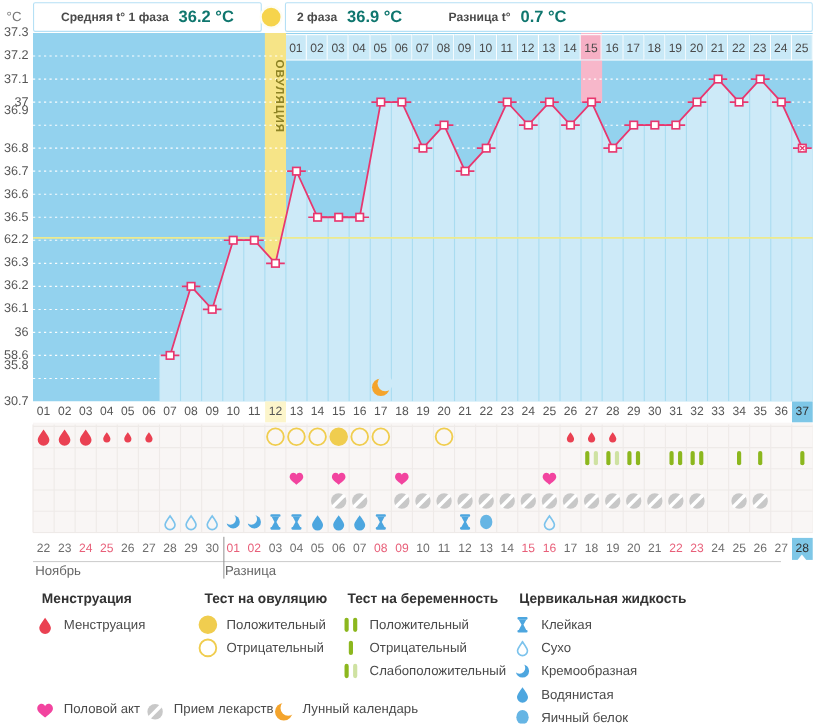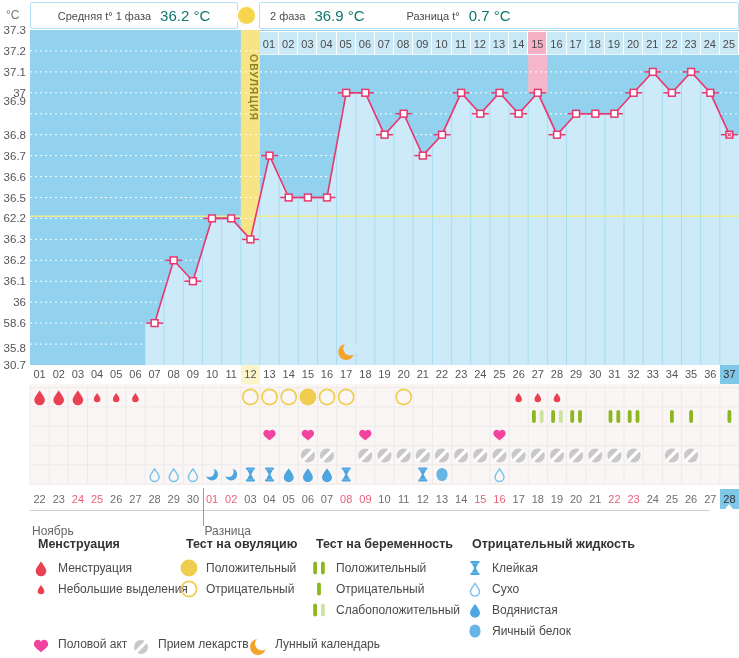--- a/index.html
+++ b/index.html
@@ -2,21 +2,21 @@
 <html><head>
 <meta charset="utf-8">
 <style>
   html,body{margin:0;padding:0;background:#fff;}
   #app{position:relative;width:739px;height:658px;background:#fff;overflow:hidden;
        font-family:"Liberation Sans",sans-serif;-webkit-font-smoothing:antialiased;}
   .abs{position:absolute;}
   
   #unit{left:6px;top:8px;font-size:12px;color:#777;}
   .hbox{top:2px;height:27px;background:#fff;border:1px solid #b5e0f5;border-radius:2px;
-        display:flex;align-items:center;box-sizing:border-box;}
+        display:flex;align-items:center;box-sizing:border-box;font-weight:bold;}
   #hbox1{left:30px;width:208px;justify-content:center;gap:9px;}
   #hbox2{left:259px;width:480px;padding-left:10px;gap:9px;}
   .hlab{font-size:11px;color:#4a4a4a;}
   .hval{font-size:15px;color:#0f766e;}
   .hsp{width:24px;}
   #hdot{left:236px;top:5px;width:21px;height:21px;border-radius:50%;background:#f6d44c;
         border:2px solid #fdfdf4;box-sizing:border-box;z-index:5;}
   
   .ylab{position:absolute;left:0;width:26px;text-align:right;font-size:11.5px;color:#555;
         transform:translateY(-50%);}
@@ -36,21 +36,21 @@
   
   .datecell{position:absolute;top:489px;height:20px;line-height:20px;text-align:center;
             font-size:11px;color:#6d6d6d;}
   .wkd{color:#e85f79;}
   .today{background:#7ec7e7;color:#333;}
   .notch{position:absolute;bottom:0;left:50%;margin-left:-4px;width:0;height:0;
          border-left:4px solid transparent;border-right:4px solid transparent;
          border-bottom:5px solid #fff;}
   #mline{left:30px;top:510px;width:680px;height:1px;background:#cfcfcf;}
   #mdiv{top:488px;width:1px;height:38px;background:#9a9a9a;}
-  .mlabel{position:absolute;top:512px;font-size:12px;color:#666;margin-top:12px;}
+  .mlabel{position:absolute;top:512px;font-size:12px;color:#666;}
   
   .lgroup{position:absolute;top:537px;}
   .lhead{font-size:12.5px;font-weight:bold;color:#333;padding-left:8px;height:16px;margin-bottom:4px;}
   .litem{display:flex;align-items:center;height:21px;}
   .licon{width:22px;display:flex;justify-content:center;}
   .ltext{font-size:12px;color:#4a4a4a;margin-left:6px;}
   .lfoot{position:absolute;top:637px;height:22px;display:flex;}
 </style>
 </head>
 <body>
@@ -80,21 +80,21 @@
       <div class="ylab" style="top:134.7px">36.8</div>
       <div class="ylab" style="top:155.6px">36.7</div>
       <div class="ylab" style="top:176.6px">36.6</div>
       <div class="ylab" style="top:197.5px">36.5</div>
       <div class="ylab" style="top:218.4px">62.2</div>
       <div class="ylab" style="top:239.4px">36.3</div>
       <div class="ylab" style="top:260.3px">36.2</div>
       <div class="ylab" style="top:281.3px">36.1</div>
       <div class="ylab" style="top:302.2px">36</div>
       <div class="ylab" style="top:323.1px">58.6</div>
-      <div class="ylab" style="top:348px">35.8</div>
+      <div class="ylab" style="top:332px">35.8</div>
       <div class="ylab" style="top:365.0px">30.7</div>
     </div>
 
   <svg id="plot" class="abs" style="left:0;top:30px;" width="739" height="335">
       <defs>
         <clipPath id="areaClip">
           <path d="M 145.0 293.1 L 154.6 293.1 L 173.7 230.3 L 192.9 251.2 L 212.0 188.4 L 231.2 188.4 L 250.4 209.4 L 269.5 125.6 L 288.7 167.5 L 307.9 167.5 L 327.0 167.5 L 346.2 62.8 L 365.3 62.8 L 384.5 104.7 L 403.7 83.7 L 422.8 125.6 L 442.0 104.7 L 461.1 62.8 L 480.3 83.7 L 499.5 62.8 L 518.6 83.7 L 537.8 62.8 L 557.0 104.7 L 576.1 83.7 L 595.3 83.7 L 614.4 83.7 L 633.6 62.8 L 652.8 41.9 L 671.9 62.8 L 691.1 41.9 L 710.3 62.8 L 729.4 104.7 L 739 104.7 L 739 335 L 145.0 335 Z"></path>
         </clipPath>
       </defs>
       <rect x="30" y="0" width="709" height="335" fill="#93d2ee"></rect>
@@ -624,28 +624,20 @@
       <div class="lgroup" style="left:30px">
       <div class="lhead">Менструация</div>
         <div class="litem">
         <span class="licon">
             <svg width="20" height="20">
               <path transform="translate(10,10)" d="M0,-6.5 C2.6,-2.8 5.3,0.6 5.3,3.0 A5.3,5.3 0 1 1 -5.3,3.0 C-5.3,0.6 -2.6,-2.8 0,-6.5 Z" fill="#ea4152"></path>
             </svg>
           </span>
         <span class="ltext">Менструация</span>
         </div>
-        <div class="litem">
-        <span class="licon">
-            <svg width="20" height="20">
-              <path transform="translate(10,10)" d="M0,-4.0 C1.6,-1.7 3.3,0.4 3.3,1.9 A3.3,3.3 0 1 1 -3.3,1.9 C-3.3,0.4 -1.6,-1.7 0,-4.0 Z" fill="#ea4152"></path>
-            </svg>
-          </span>
-        <span class="ltext">Небольшие выделения</span>
-        </div>
       </div>
       <div class="lgroup" style="left:178px">
       <div class="lhead">Тест на овуляцию</div>
         <div class="litem">
         <span class="licon">
             <svg width="20" height="20">
               <circle cx="10" cy="10" r="7.6" fill="#f0cd4f" stroke="#f0cd4f" stroke-width="1.7"></circle>
             </svg>
           </span>
         <span class="ltext">Положительный</span>
@@ -688,40 +680,51 @@
               <g transform="translate(10,10)">
                 <rect x="-5.8" y="-6.5" width="3.8" height="13" rx="1.9" fill="#8cb71e"></rect>
                 <rect x="2.0" y="-6.5" width="3.8" height="13" rx="1.9" fill="#cfe2a2"></rect>
               </g>
             </svg>
           </span>
         <span class="ltext">Слабоположительный</span>
         </div>
       </div>
       <div class="lgroup" style="left:464px">
-      <div class="lhead">Отрицательный жидкость</div>
+      <div class="lhead">Цервикальная жидкость</div>
         <div class="litem">
         <span class="licon">
             <svg width="20" height="20">
               <g transform="translate(10,10)">
                 <rect x="-4.6" y="-7" width="9.2" height="2.3" rx="1" fill="#4da6df"></rect>
                 <rect x="-4.6" y="4.7" width="9.2" height="2.3" rx="1" fill="#4da6df"></rect>
                 <path d="M-3.4,-4.7 L3.4,-4.7 L0.9,0 L3.4,4.7 L-3.4,4.7 L-0.9,0 Z" fill="#4da6df"></path>
               </g>
             </svg>
           </span>
         <span class="ltext">Клейкая</span>
         </div>
         <div class="litem">
         <span class="licon">
             <svg width="20" height="20">
               <path transform="translate(10,10)" d="M0,-5.5 C2.2,-2.4 4.5,0.5 4.5,2.5 A4.5,4.5 0 1 1 -4.5,2.5 C-4.5,0.5 -2.2,-2.4 0,-5.5 Z" fill="none" stroke="#7cc3ec" stroke-width="1.5"></path>
             </svg>
           </span>
         <span class="ltext">Сухо</span>
+        </div>
+        <div class="litem">
+        <span class="licon">
+            <svg width="20" height="20">
+              <g transform="translate(10,10)">
+                <circle r="6" fill="#4da6df"></circle>
+                <circle cx="-2.7" cy="-2.7" r="5.2" fill="#ffffff"></circle>
+              </g>
+            </svg>
+          </span>
+        <span class="ltext">Кремообразная</span>
         </div>
         <div class="litem">
         <span class="licon">
             <svg width="20" height="20">
               <path transform="translate(10,10)" d="M0,-6.2 C2.5,-2.7 5.0,0.6 5.0,2.8 A5.0,5.0 0 1 1 -5.0,2.8 C-5.0,0.6 -2.5,-2.7 0,-6.2 Z" fill="#4da6df"></path>
             </svg>
           </span>
         <span class="ltext">Водянистая</span>
         </div>
         <div class="litem">

